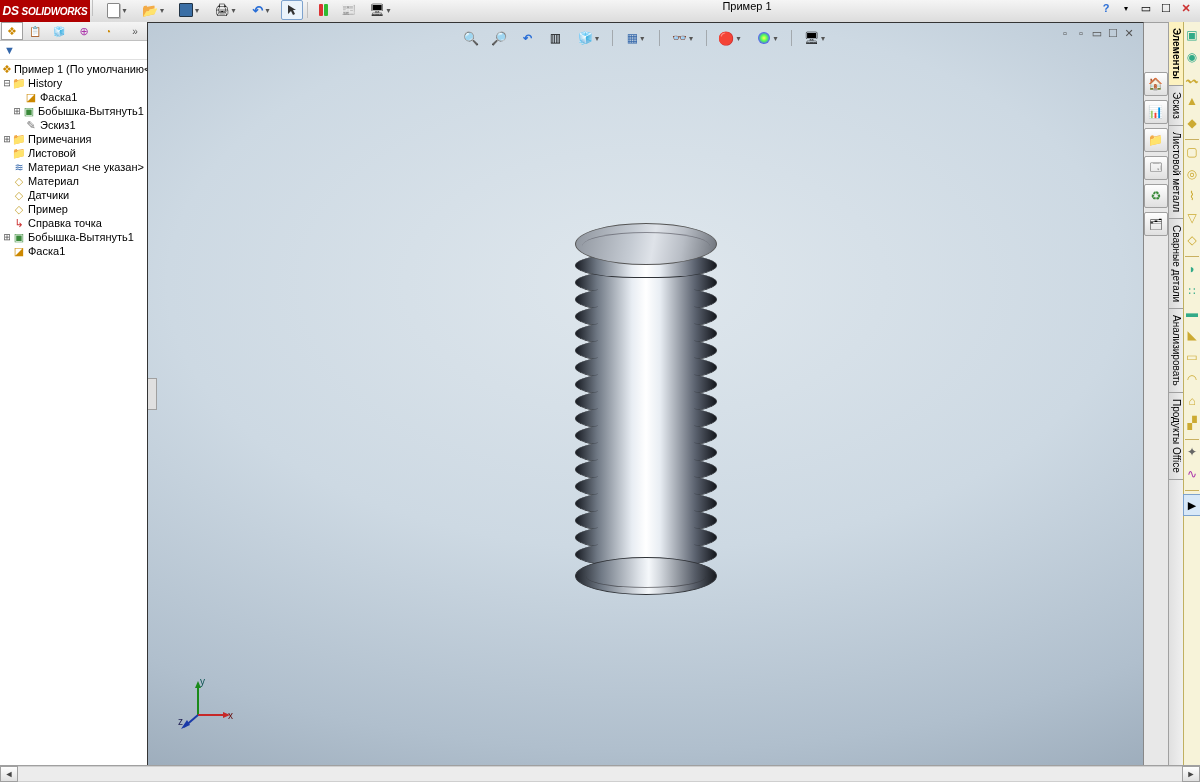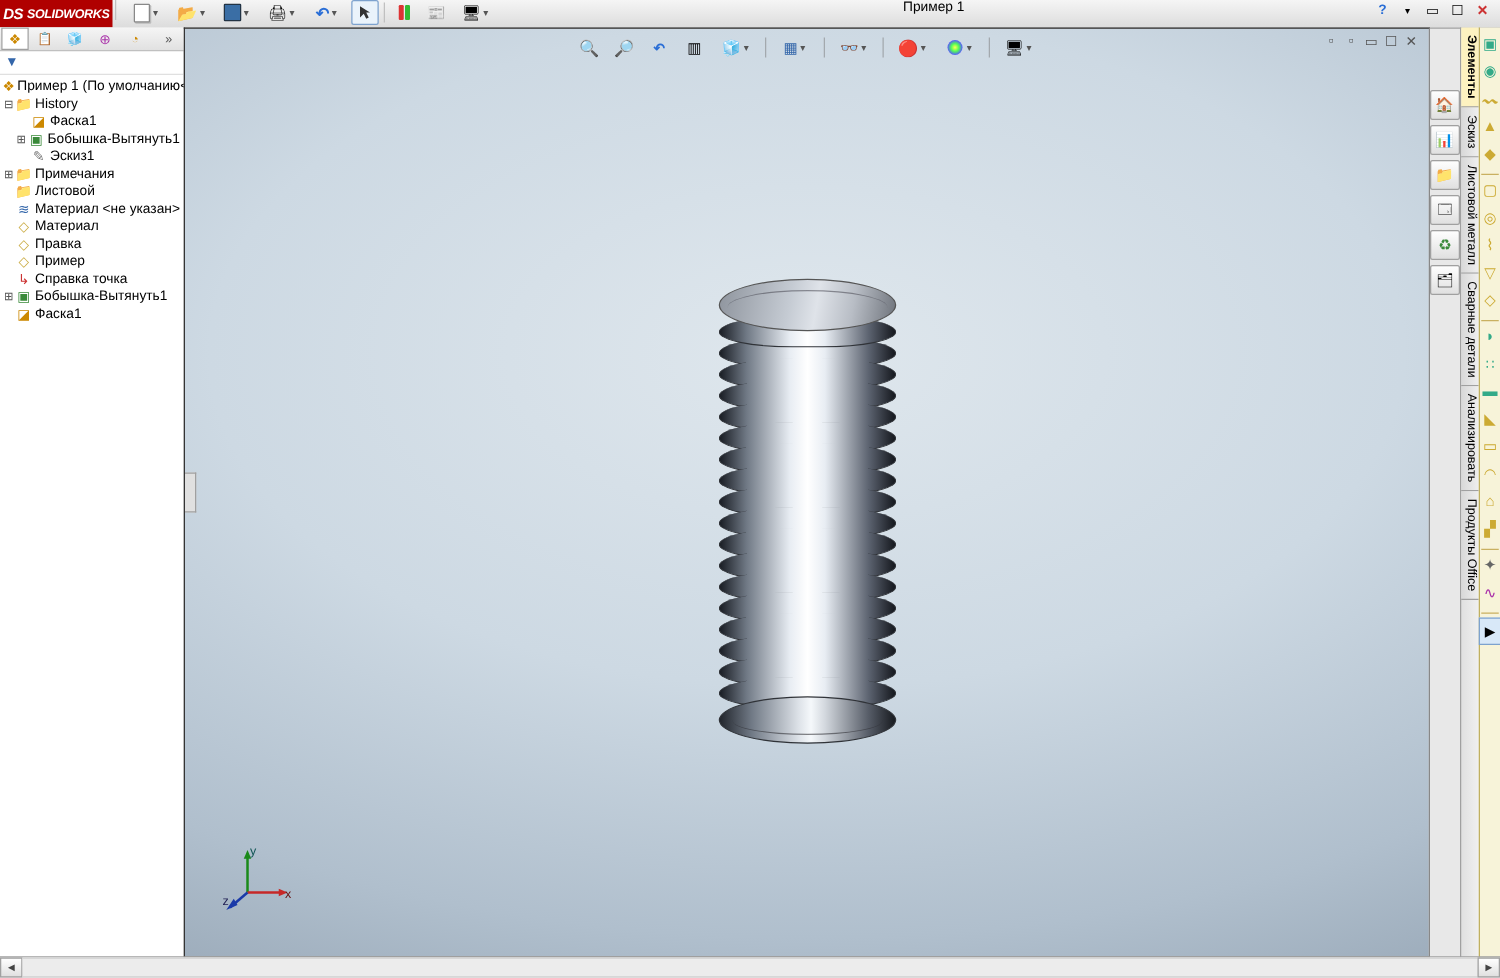--- a/index.html
+++ b/index.html
@@ -194,21 +194,21 @@
     <div class="tree-row indent-1">
       <span class="ticon" style="color:#36a;">≋</span>
       <span>Материал &lt;не указан&gt;</span>
     </div>
     <div class="tree-row indent-1">
       <span class="ticon" style="color:#c9a93e;">◇</span>
       <span>Материал</span>
     </div>
     <div class="tree-row indent-1">
       <span class="ticon" style="color:#c9a93e;">◇</span>
-      <span>Правка</span>
+      <span>Датчики</span>
     </div>
     <div class="tree-row indent-1">
       <span class="ticon" style="color:#c9a93e;">◇</span>
       <span>Пример</span>
     </div>
     <div class="tree-row indent-1">
       <span class="ticon" style="color:#c33;">↳</span>
       <span>Справка точка</span>
     </div>
     <div class="tree-row indent-0">

